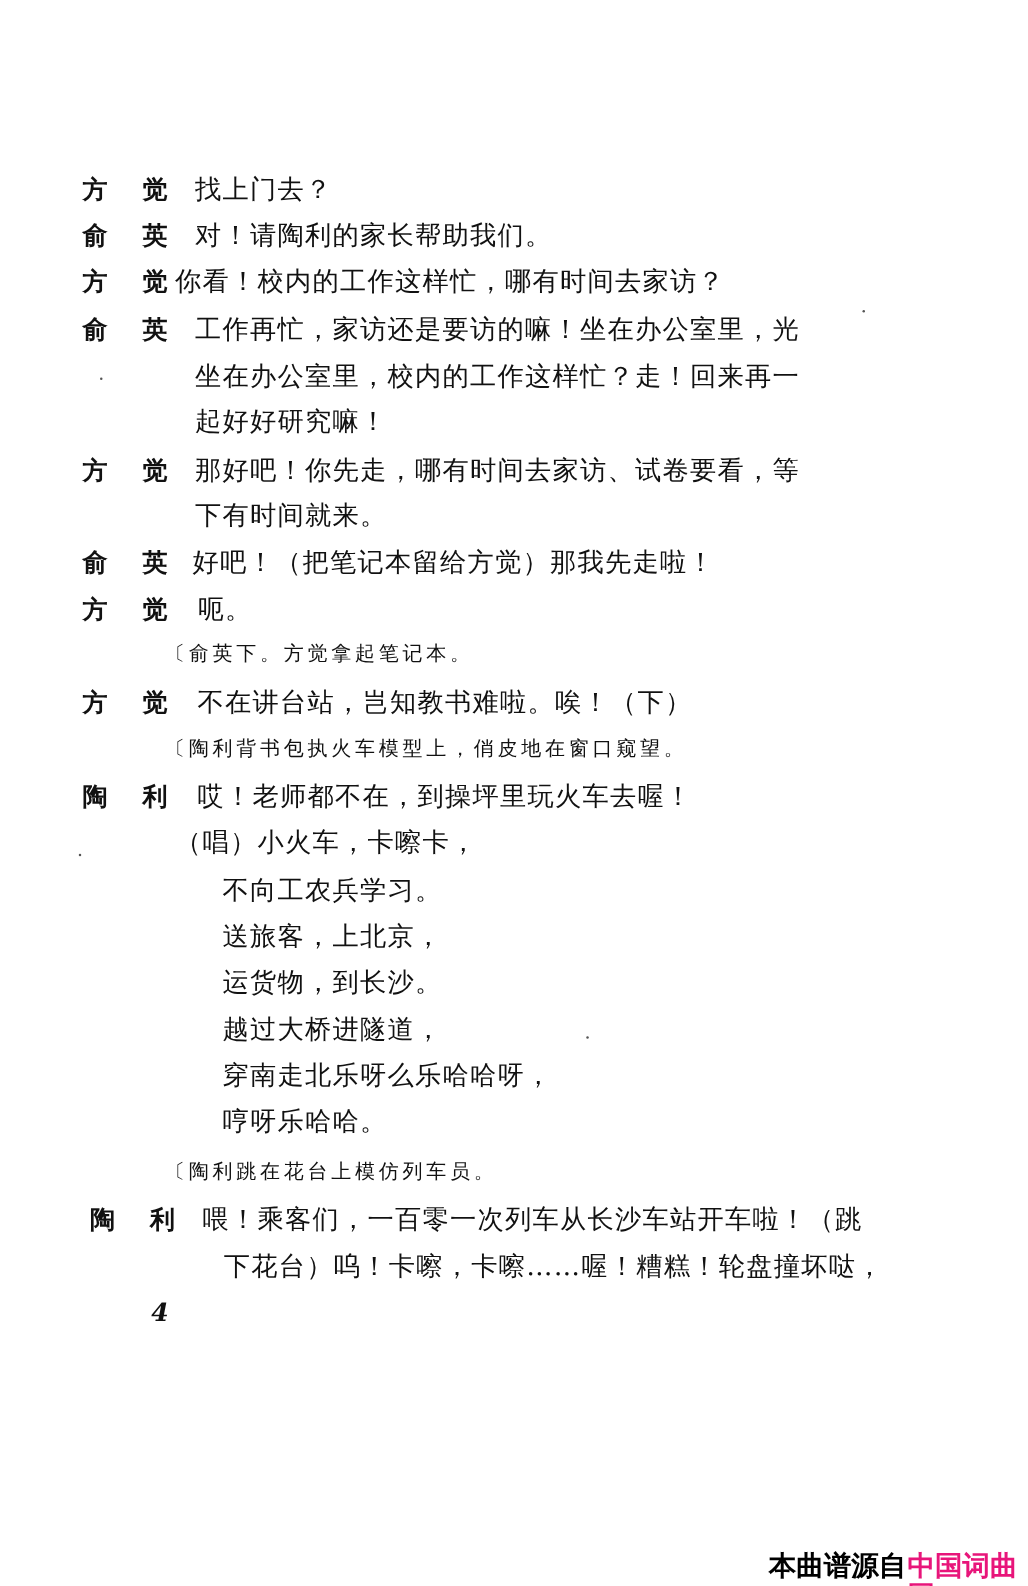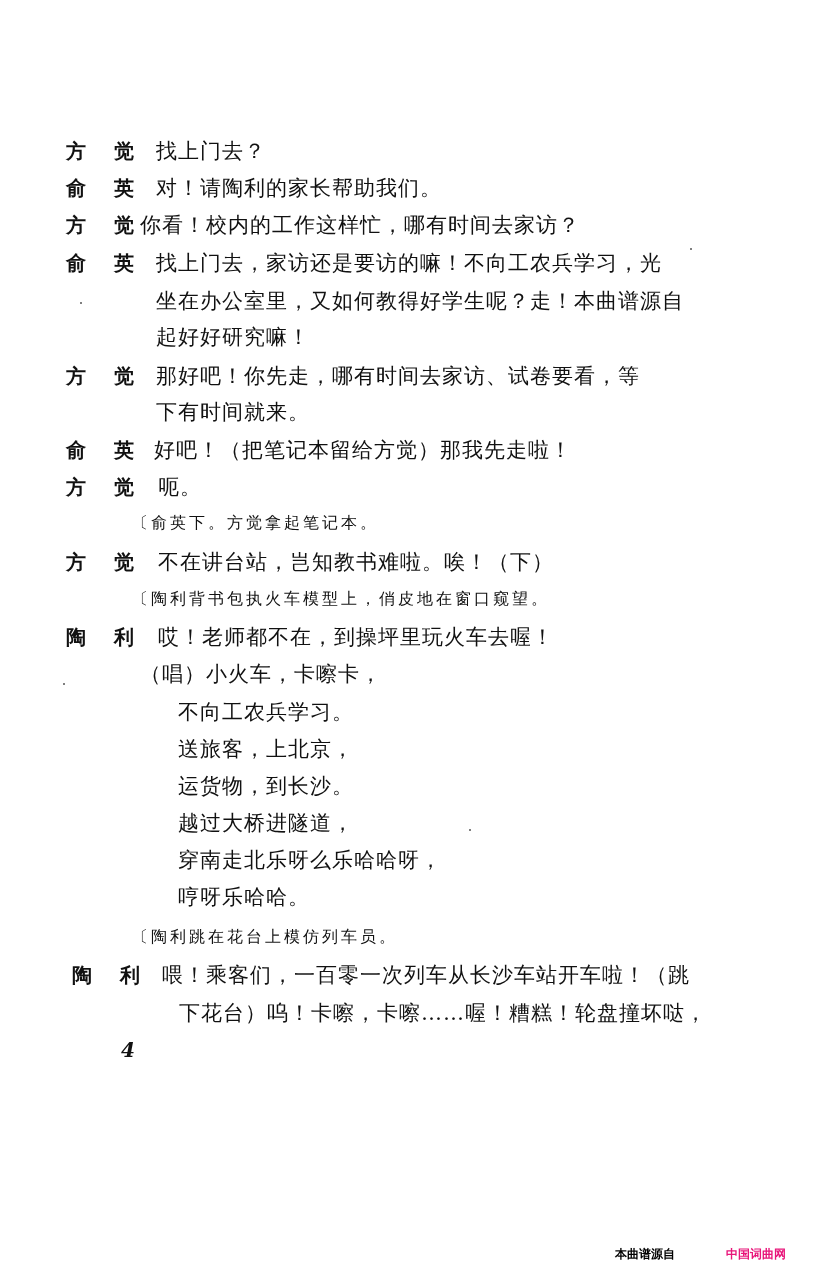--- a/index.html
+++ b/index.html
@@ -52,21 +52,21 @@
       font-style: italic;
       font-family: "DejaVu Serif", serif;
     }
     .watermark {
       position: absolute;
       top: 1242px;
       height: 24px;
       line-height: 24px;
       font-family: "DejaVu Sans", "Liberation Sans", sans-serif;
       font-weight: bold;
-      font-size: 12px;
+      font-size: 22px;
     }
     .wm-source { left: 615px; color: #000000; }
     .wm-site { left: 726px; color: #e8157a; }
     .dot {
       position: absolute;
       width: 2px;
       height: 2px;
       background: #555;
       border-radius: 1px;
     }
@@ -90,25 +90,25 @@
 
   <div class="line" style="top:210px;">
     <span class="speaker sp1">方</span>
     <span class="speaker sp2">觉</span>
     <span class="text" style="left:140px;">你看！校内的工作这样忙，哪有时间去家访？</span>
   </div>
 
   <div class="line" style="top:248px;">
     <span class="speaker sp1">俞</span>
     <span class="speaker sp2">英</span>
-    <span class="text" style="left:156px;">找上门去，家访还是要访的嘛！不向工农兵学习，光</span>
+    <span class="text" style="left:156px;">工作再忙，家访还是要访的嘛！坐在办公室里，光</span>
   </div>
 
   <div class="line" style="top:286px;">
-    <span class="text" style="left:156px;">坐在办公室里，又如何教得好学生呢？走！本曲谱源自</span>
+    <span class="text" style="left:156px;">坐在办公室里，校内的工作这样忙？走！回来再一</span>
   </div>
 
   <div class="line" style="top:322px;">
     <span class="text" style="left:156px;">起好好研究嘛！</span>
   </div>
 
   <div class="line" style="top:361px;">
     <span class="speaker sp1">方</span>
     <span class="speaker sp2">觉</span>
     <span class="text" style="left:156px;">那好吧！你先走，哪有时间去家访、试卷要看，等</span>

